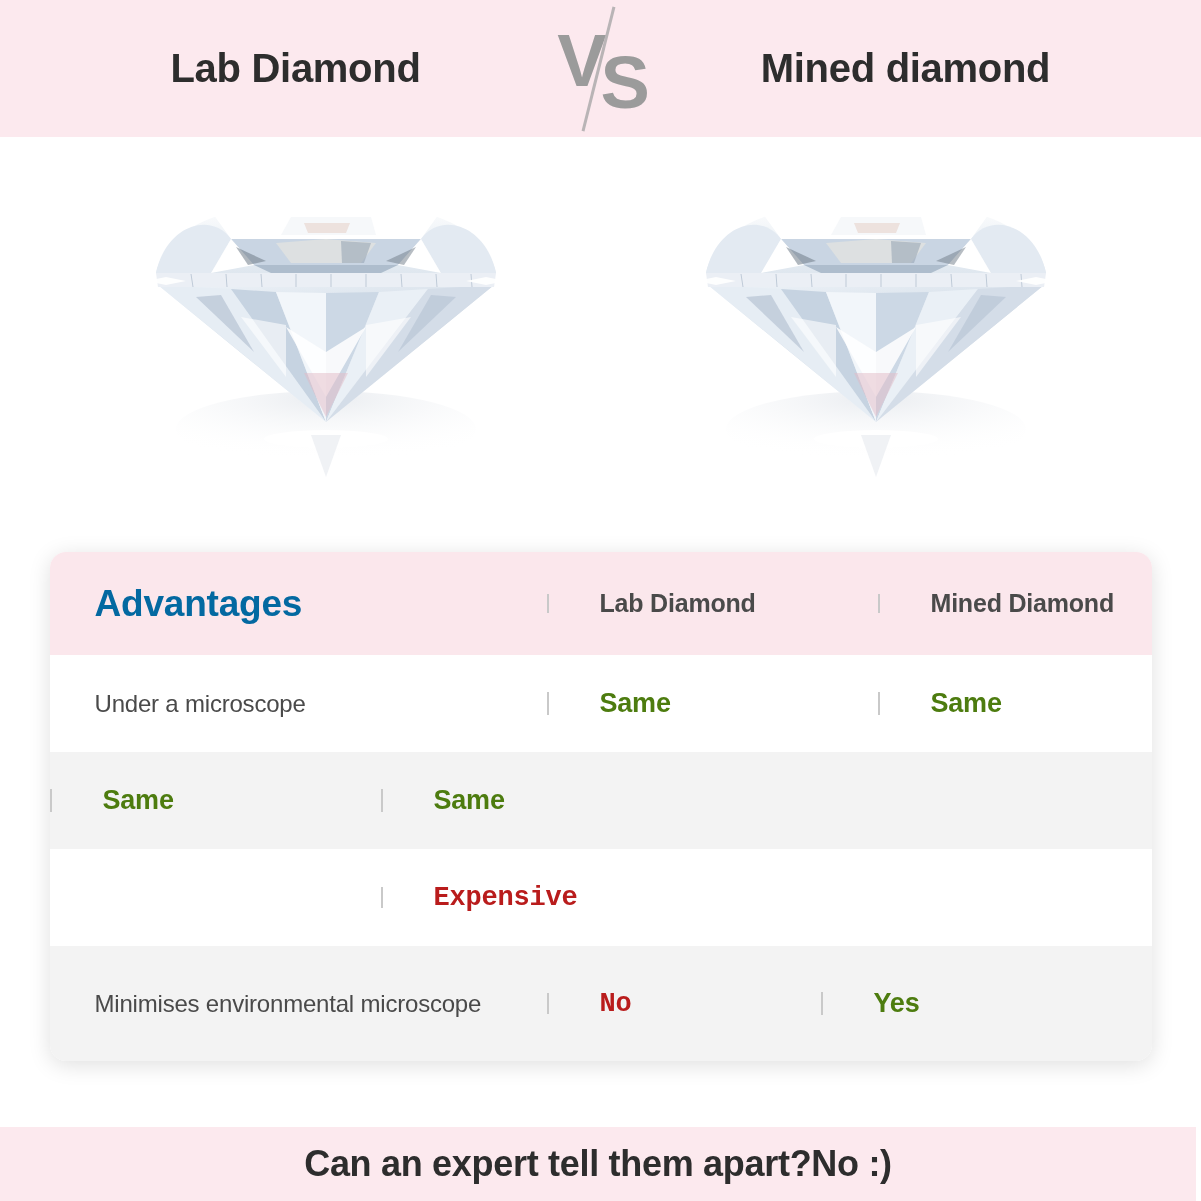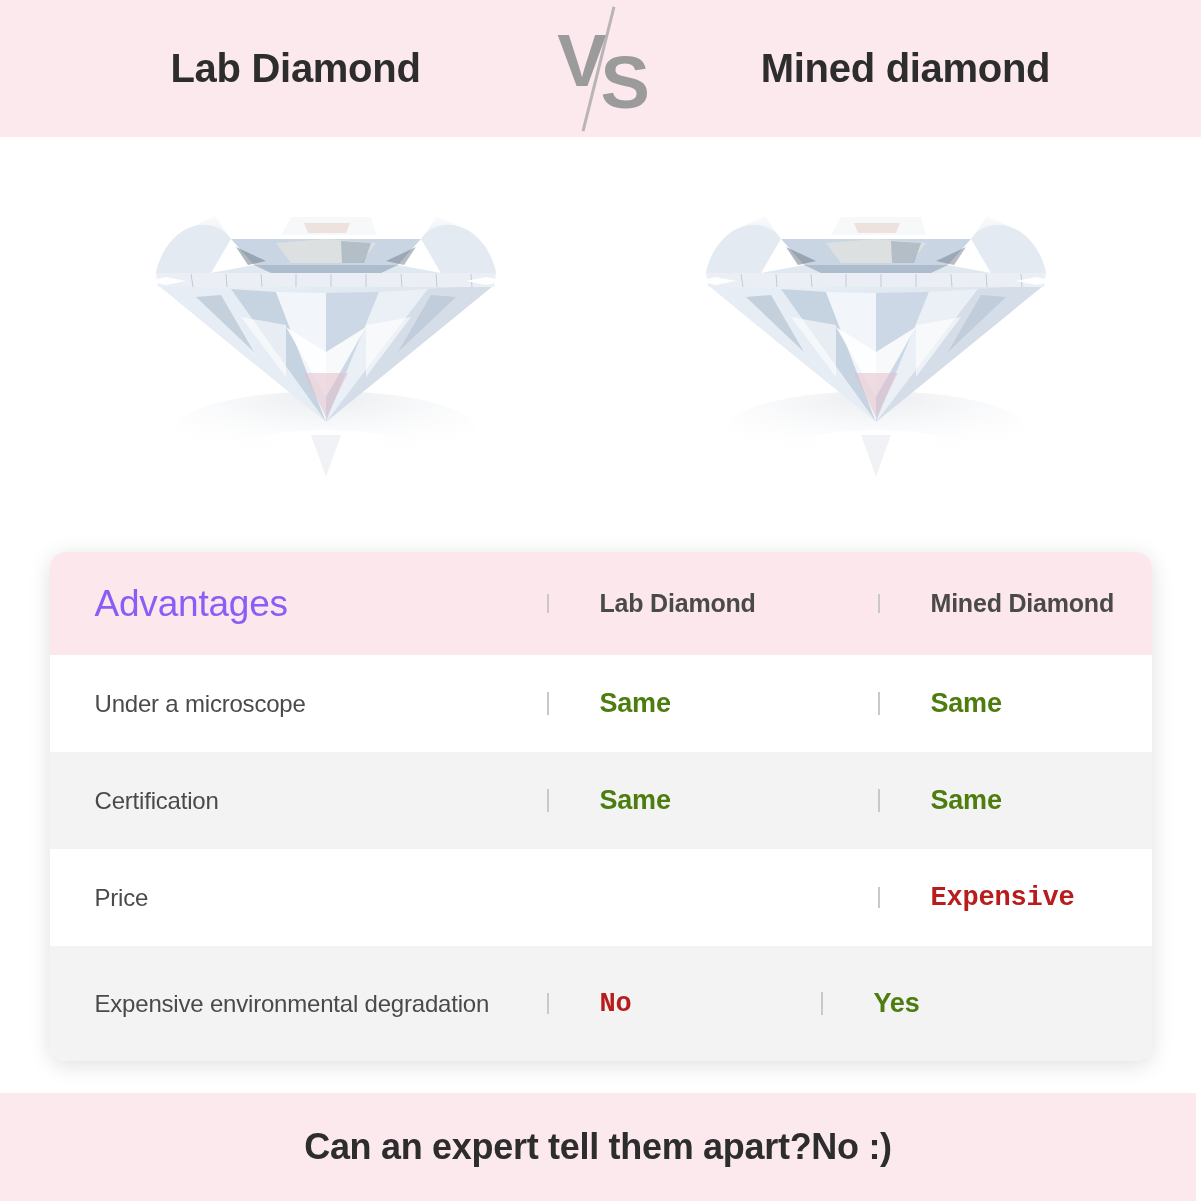--- a/index.html
+++ b/index.html
@@ -126,22 +126,22 @@
     left:0;
     top:14%;
     height:72%;
     width:2px;
     background:#c9c9c9;
   }
   .thead .divider{ top:18%; height:64%; }
 
   .h-advantages{
     font-size:37px;
-    font-weight:normal;
-    color:#8b5cf6;
+    font-weight:bold;
+    color:#0369a1;
     letter-spacing:-0.2px;
   }
   .h-col{
     font-size:25px;
     font-weight:bold;
     color:#4a4a4a;
     letter-spacing:-0.2px;
     white-space:nowrap;
   }
   .feature-text{
@@ -156,21 +156,21 @@
     letter-spacing:-0.2px;
     white-space:nowrap;
   }
   .val-good{ color:#4d7c0f; }
   .val-bad{ color:#b91c1c;font-family:Liberation Mono, monospace; }
 
   
   .footer-band{
     position:absolute;
     left:0; right:5px; bottom:0;
-    height:108px;
+    height:74px;
     background:#fce9ee;
     display:flex;
     align-items:center;
     justify-content:center;
   }
   .footer-text{
     font-size:36px;
     font-weight:bold;
     color:#2d2d2d;
     letter-spacing:-0.3px;
@@ -346,49 +346,43 @@
         <div class="divider"></div>
         <span class="val-text val-good">Same</span>
       </div>
       <div class="col-val second">
         <div class="divider"></div>
         <span class="val-text val-good">Same</span>
       </div>
     </div>
 
     <div class="trow tbody-row alt">
-      <div class="col-feature">
-        <span class="feature-text">Certification</span>
-      </div>
       <div class="col-val">
         <div class="divider"></div>
         <span class="val-text val-good">Same</span>
       </div>
       <div class="col-val second">
         <div class="divider"></div>
         <span class="val-text val-good">Same</span>
       </div>
     </div>
 
     <div class="trow tbody-row">
-      <div class="col-feature">
-        <span class="feature-text">Price</span>
-      </div>
       <div class="col-val">
         <div class="divider"></div>
       </div>
       <div class="col-val second">
         <div class="divider"></div>
         <span class="val-text val-bad">Expensive</span>
       </div>
     </div>
 
     <div class="trow tbody-row alt tall">
       <div class="col-feature">
-        <span class="feature-text">Expensive environmental degradation</span>
+        <span class="feature-text">Minimises environmental microscope</span>
       </div>
       <div class="col-val second">
         <div class="divider"></div>
         <span class="val-text val-bad">No</span>
       </div>
       <div class="col-val">
         <div class="divider"></div>
         <span class="val-text val-good">Yes</span>
       </div>
     </div>

